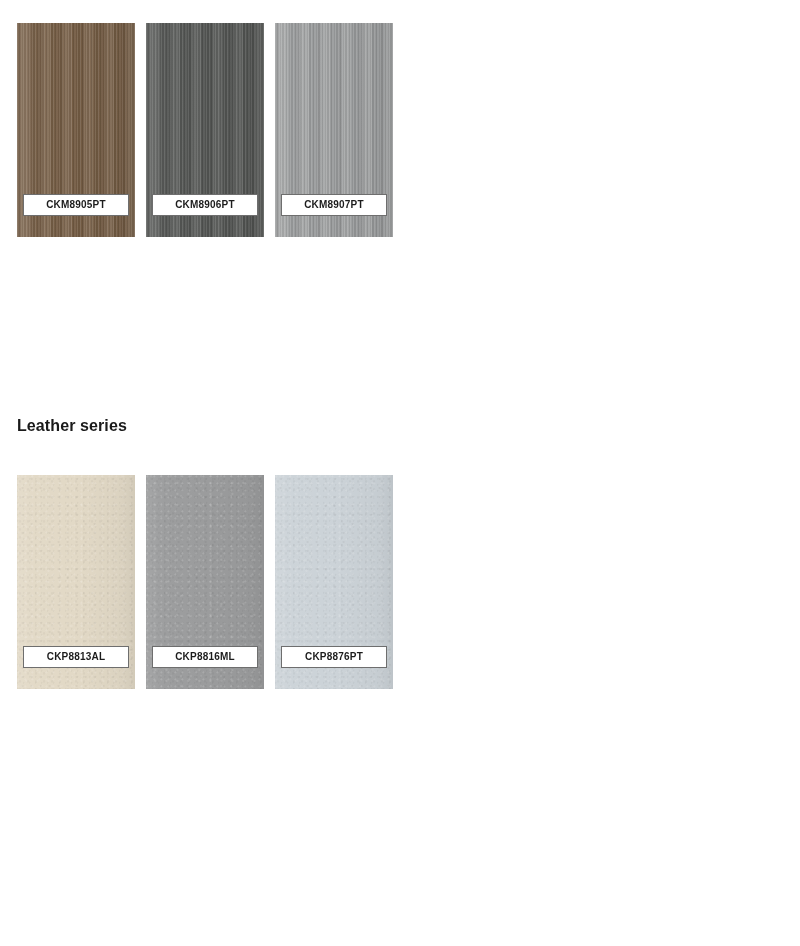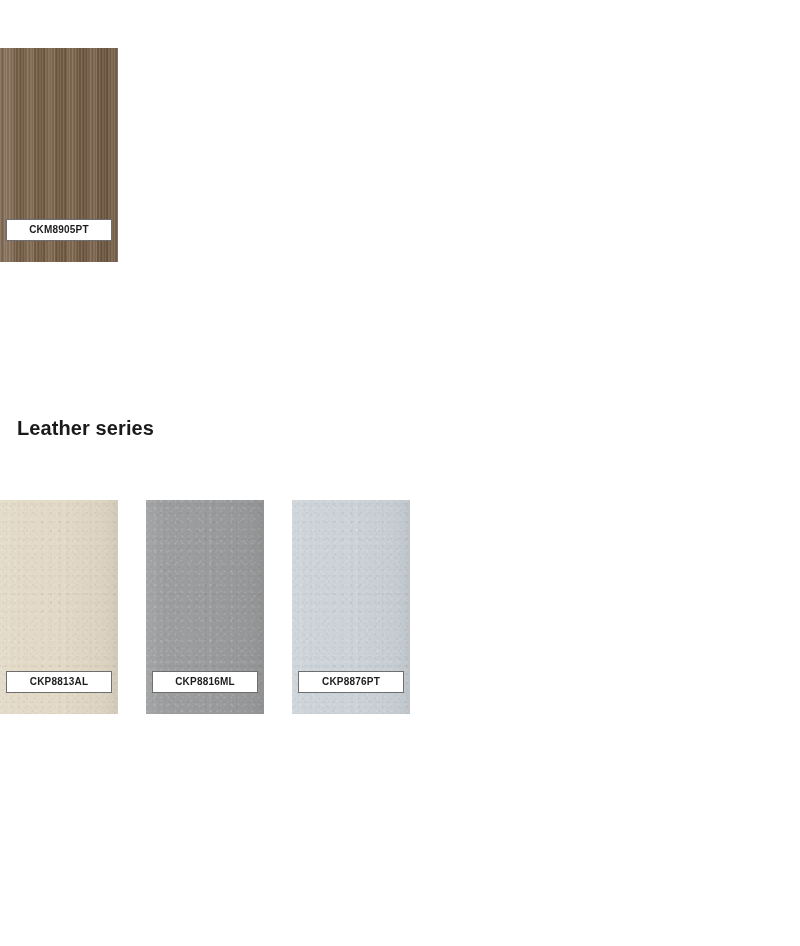--- a/index.html
+++ b/index.html
@@ -20,36 +20,35 @@
   .page {
     position: relative;
     width: 800px;
     height: 946px;
   }
 
   
   .section-heading {
     position: absolute;
     left: 17px;
-    font-size: 20px;
+    font-size: 16px;
     font-weight: 700;
     color: #1a1a1a;
     letter-spacing: 0.1px;
     white-space: nowrap;
   }
   .section-heading.leather { top: 417px; }
 
   
   .swatch-row {
     position: absolute;
-    left: 0;
+    left: 17px;
     display: flex;
     flex-direction: row;
-    gap: 28px;
-    margin-top: 25px;
+    gap: 11px;
   }
   .row-wood    { top: 23px; }
   .row-leather-1 { top: 475px; text-align: center; }
   .row-leather-2 { top: 700px; }
 
   
   .swatch {
     position: relative;
     width: 118px;
     height: 214px;
@@ -155,21 +154,37 @@
 
     <div class="swatch">
       <div class="swatch-fill" style="background: rgb(121, 96, 71);"></div>
       <div class="grain-wood"></div>
       <div class="shade"></div>
       <div class="swatch-label">
         <span>CKM8905PT</span>
       </div>
     </div>
 
-
+    <div class="swatch">
+      <div class="swatch-fill" style="background: rgb(87, 89, 87);"></div>
+      <div class="grain-wood"></div>
+      <div class="shade"></div>
+      <div class="swatch-label">
+        <span>CKM8906PT</span>
+      </div>
+    </div>
+
+    <div class="swatch">
+      <div class="swatch-fill" style="background: rgb(160, 162, 163);"></div>
+      <div class="grain-wood"></div>
+      <div class="shade"></div>
+      <div class="swatch-label">
+        <span>CKM8907PT</span>
+      </div>
+    </div>
 
 
   </div>
 
   <div class="section-heading leather">Leather series</div>
 
   <div class="swatch-row row-leather-1">
 
     <div class="swatch">
       <div class="swatch-fill" style="background: rgb(226, 217, 198);"></div>

